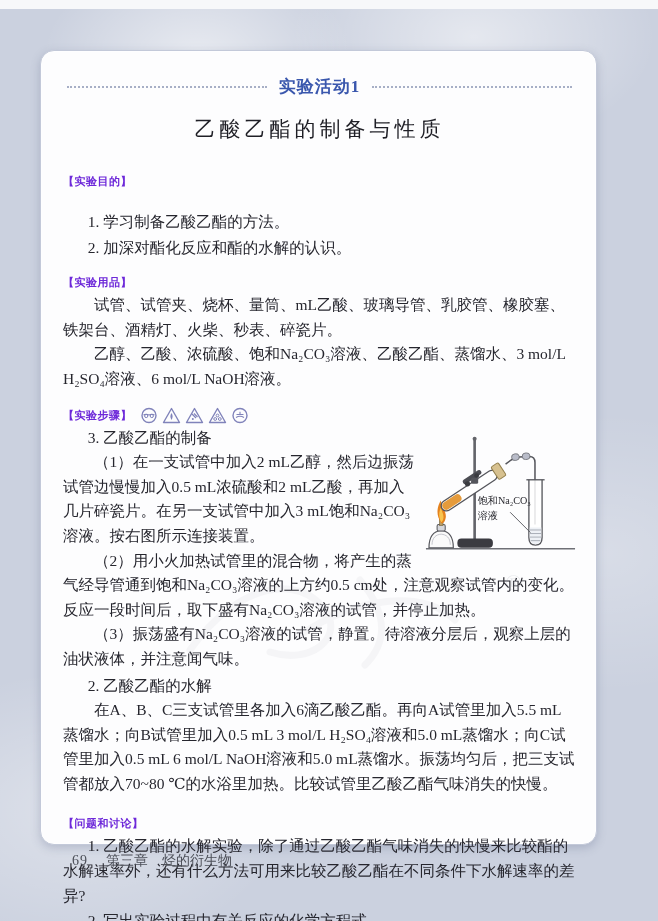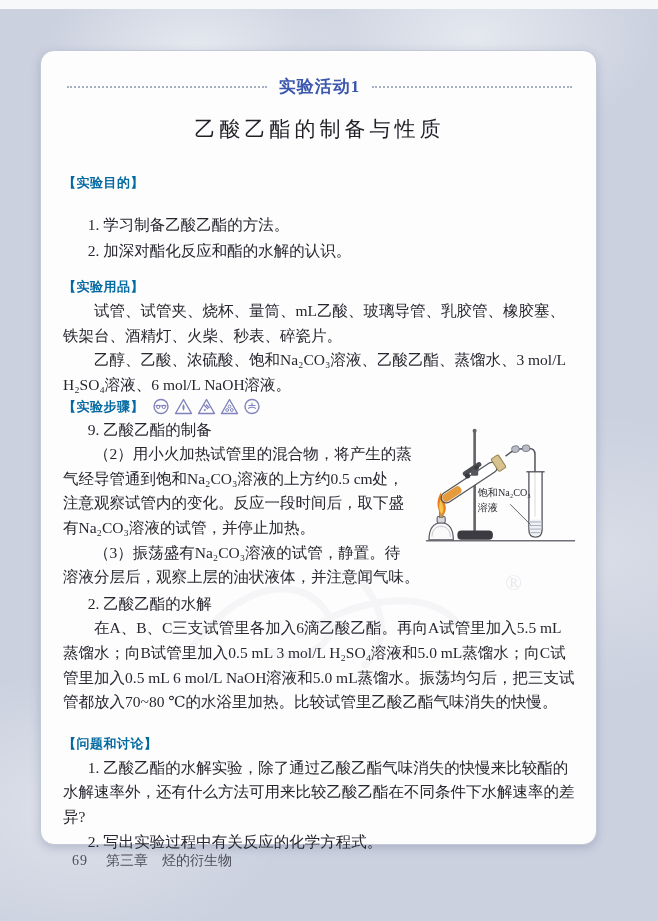--- a/index.html
+++ b/index.html
@@ -31,27 +31,27 @@
     font-weight:bold;font-size:17px;color:#3a57ad;letter-spacing:1px;white-space:nowrap;
   }
   
   .page-title{
     text-align:center;font-size:21px;letter-spacing:4px;color:#1f1f26;
     margin-top:17px;font-weight:500;
   }
   
   .sec-heading{
     font-family:"Liberation Sans","DejaVu Sans",sans-serif;
-    font-weight:bold;font-size:13px;color:#0369a1;letter-spacing:.5px;
+    font-weight:bold;font-size:11px;color:#6d28d9;letter-spacing:.5px;
     margin:0;display:flex;align-items:center;gap:6px;
   }
   .sec{margin-top:0;}
   .sec.purpose{margin-top:31px;}
   .sec.supplies{margin-top:15px;}
-  .sec.steps{}
+  .sec.steps{margin-top:15px;}
   .sec.discussion{margin-top:20px;}
   p{margin:0;font-size:15.5px;line-height:24.6px;}
   .item{text-indent:1.6em;margin-top:1px;}
   .para{text-indent:2em;}
   .purpose .item:first-of-type{margin-top:21px;}
   .supplies .para:first-of-type{margin-top:3px;}
   .part-title{text-indent:1.6em;margin-top:2px;}
   .discussion .item:first-of-type{margin-top:3px;}
   
   .safety-icons{display:flex;align-items:center;gap:4px;margin-left:2px;}
@@ -192,21 +192,22 @@
             <line x1="104.2" y1="115" x2="113.8" y2="115" stroke="#9aa0aa" stroke-width=".8"></line>
           </g>
         </g>
 
         <line x1="84" y1="87" x2="104" y2="107" stroke="#55565c" stroke-width=".9"></line>
         <text x="52" y="79" class="fig-label">饱和Na₂CO₃</text>
         <text x="52" y="94" class="fig-label">溶液</text>
       </svg>
     </div>
 
-    <p class="part-title">9. 乙酸乙酯的制备</p>
+    <p class="part-title">3. 乙酸乙酯的制备</p>
+    <p class="para">（1）在一支试管中加入2 mL乙醇，然后边振荡试管边慢慢加入0.5 mL浓硫酸和2 mL乙酸，再加入几片碎瓷片。在另一支试管中加入3 mL饱和Na₂CO₃溶液。按右图所示连接装置。</p>
     <p class="para">（2）用小火加热试管里的混合物，将产生的蒸气经导管通到饱和Na₂CO₃溶液的上方约0.5 cm处，注意观察试管内的变化。反应一段时间后，取下盛有Na₂CO₃溶液的试管，并停止加热。</p>
     <p class="para">（3）振荡盛有Na₂CO₃溶液的试管，静置。待溶液分层后，观察上层的油状液体，并注意闻气味。</p>
     <p class="part-title">2. 乙酸乙酯的水解</p>
     <p class="para">在A、B、C三支试管里各加入6滴乙酸乙酯。再向A试管里加入5.5 mL蒸馏水；向B试管里加入0.5 mL 3 mol/L H₂SO₄溶液和5.0 mL蒸馏水；向C试管里加入0.5 mL 6 mol/L NaOH溶液和5.0 mL蒸馏水。振荡均匀后，把三支试管都放入70~80 ℃的水浴里加热。比较试管里乙酸乙酯气味消失的快慢。</p>
   </div>
 
   <div class="sec discussion">
     <div class="sec-heading">【问题和讨论】</div>
     <p class="item">1. 乙酸乙酯的水解实验，除了通过乙酸乙酯气味消失的快慢来比较酯的水解速率外，还有什么方法可用来比较乙酸乙酯在不同条件下水解速率的差异?</p>
     <p class="item">2. 写出实验过程中有关反应的化学方程式。</p>

